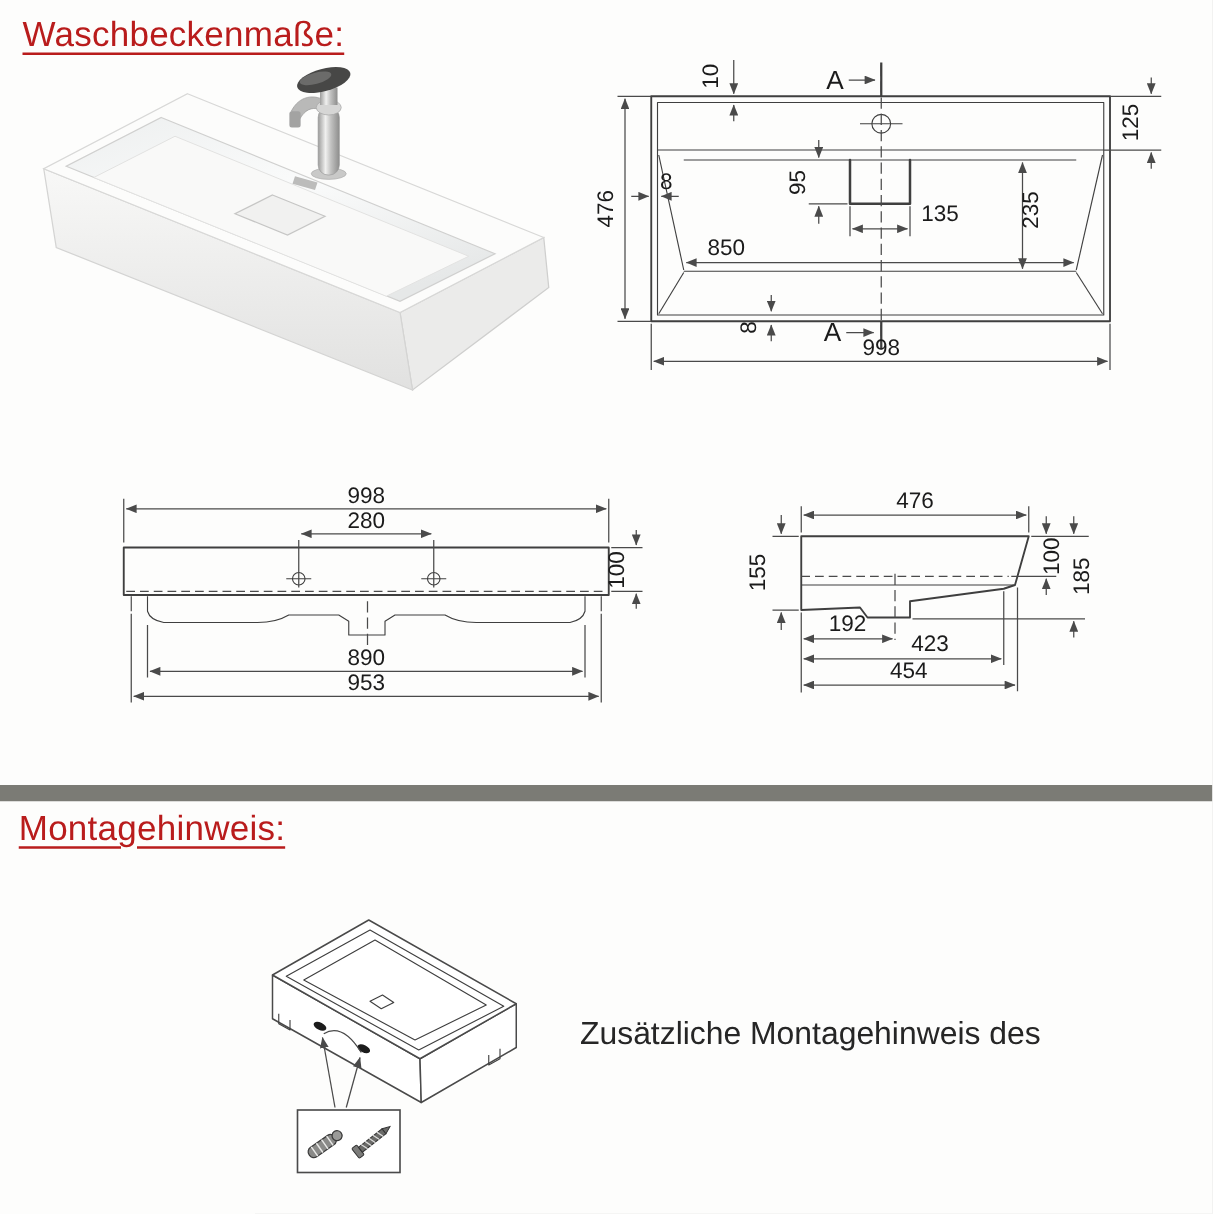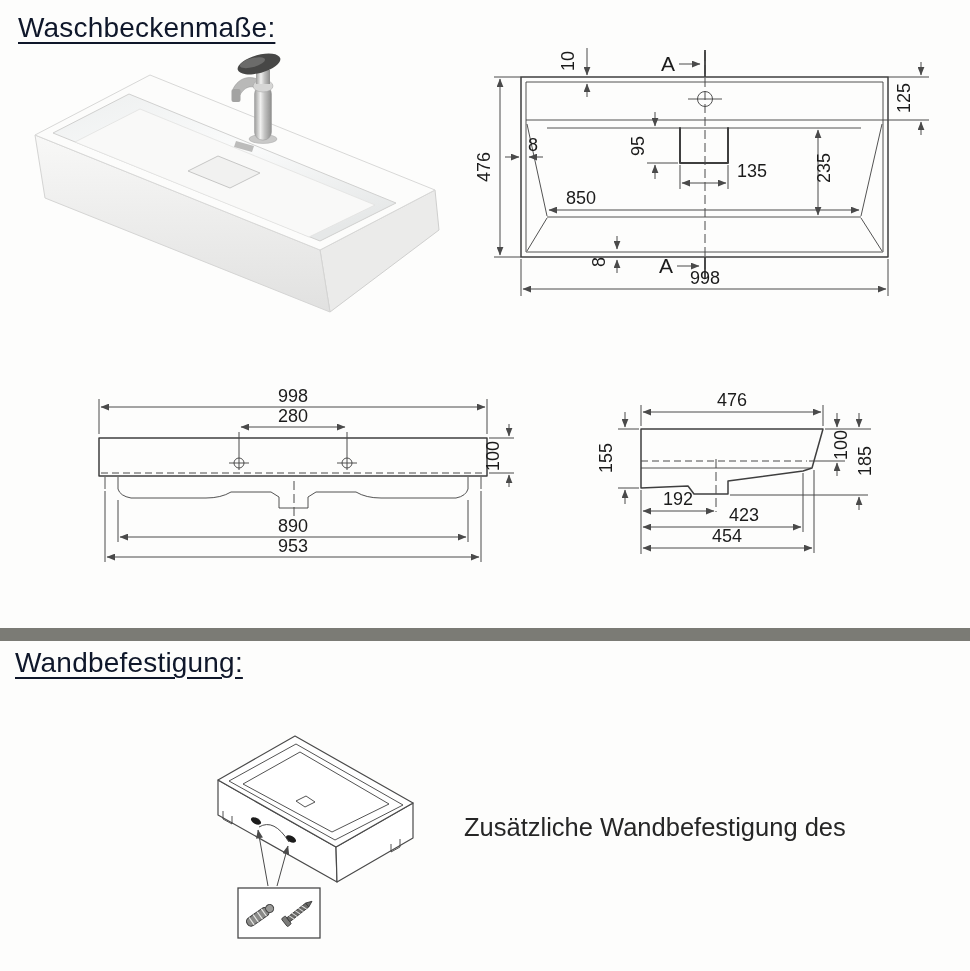--- a/index.html
+++ b/index.html
@@ -1,19 +1,19 @@
 <!DOCTYPE html>
 <html><head>
 <meta charset="utf-8">
 <style>
   html,body{margin:0;padding:0;background:#e9e9e9;}
   .page{position:relative;width:970px;height:971px;background:#fdfdfc;overflow:hidden;
         font-family:"Liberation Sans",sans-serif;color:#1e1e1e;}
   .abs{position:absolute;}
-  .heading{font-size:28px;font-weight:400;color:#0f172a;
+  .heading{font-size:28px;font-weight:400;color:#b91c1c;
            text-decoration:underline;text-decoration-thickness:2px;text-underline-offset:5px;
            letter-spacing:0.2px;}
   .divider{left:0;top:628px;width:970px;height:13px;background:#7b7b75;}
   .note{left:464px;top:750px;width:470px;font-size:25.5px;line-height:31px;color:#262626;
         white-space:pre-wrap;}
   
   svg{display:block;}
   .o{stroke:#3f3f3f;fill:none;stroke-width:1.5;stroke-linejoin:round;stroke-linecap:round;}
   .t{stroke:#3f3f3f;fill:none;stroke-width:0.9;stroke-linejoin:round;}
   .d{stroke:#4a4a4a;fill:none;stroke-width:1;}
@@ -228,21 +228,21 @@
       <text class="lb" transform="rotate(-90 847 445)" x="847" y="445" text-anchor="middle">100</text>
       <text class="lb" transform="rotate(-90 871 461)" x="871" y="461" text-anchor="middle">185</text>
       <text class="lb" x="678" y="505" text-anchor="middle">192</text>
       <text class="lb" x="744" y="521" text-anchor="middle">423</text>
       <text class="lb" x="727" y="542" text-anchor="middle">454</text>
     </g>
   </svg>
 
   <div class="abs divider"></div>
 
-  <div class="abs heading" style="left:15px;top:647px;">Wandbefestigung:</div>
+  <div class="abs heading" style="left:15px;top:647px;">Montagehinweis:</div>
 
   <svg class="abs" style="left:165px;top:710px;" width="280" height="255" viewBox="165 710 280 255">
     <g stroke="#4a4a4a" stroke-width="1.2" fill="#ffffff" stroke-linejoin="round">
       <polygon points="218,780 336,847 337,882 218,815"></polygon>
       <polygon points="336,847 413,803 413,838 337,882"></polygon>
       <polygon points="295,736 413,803 336,847 218,780"></polygon>
       <polygon class="t" points="296,744 403,805 335,840 229,781" fill="none"></polygon>
       <polygon class="t" points="300,752 389,804 332,832 243,784" fill="none"></polygon>
       <polygon class="t" points="296,801 306,796 315,802 305,807" fill="none"></polygon>
       <path class="t" d="M223,811 l0,8 l9,5 l0,-8" fill="#ffffff"></path>
@@ -261,18 +261,18 @@
     </g>
     <g transform="rotate(-38 297 913)">
       <rect x="281" y="908" width="5" height="10" rx="1" fill="#7b7b79" stroke="#333333" stroke-width="0.8"></rect>
       <rect x="286" y="910.5" width="24" height="5" fill="#6b6b69" stroke="#333333" stroke-width="0.8"></rect>
       <path d="M289,910 l2,6 M293,910 l2,6 M297,910 l2,6 M301,910 l2,6 M305,910 l2,6" stroke="#dddddc" stroke-width="1"></path>
       <path d="M310,910.5 l6,2.5 l-6,2.5 z" fill="#6b6b69" stroke="#333333" stroke-width="0.8"></path>
     </g>
   </svg>
 
   <div class="abs note">
-    <div>Zusätzliche Wandbefestigung des</div>
+    <div>Zusätzliche Montagehinweis des</div>
     
     
   </div>
 
 </div>
 
 </body></html>

